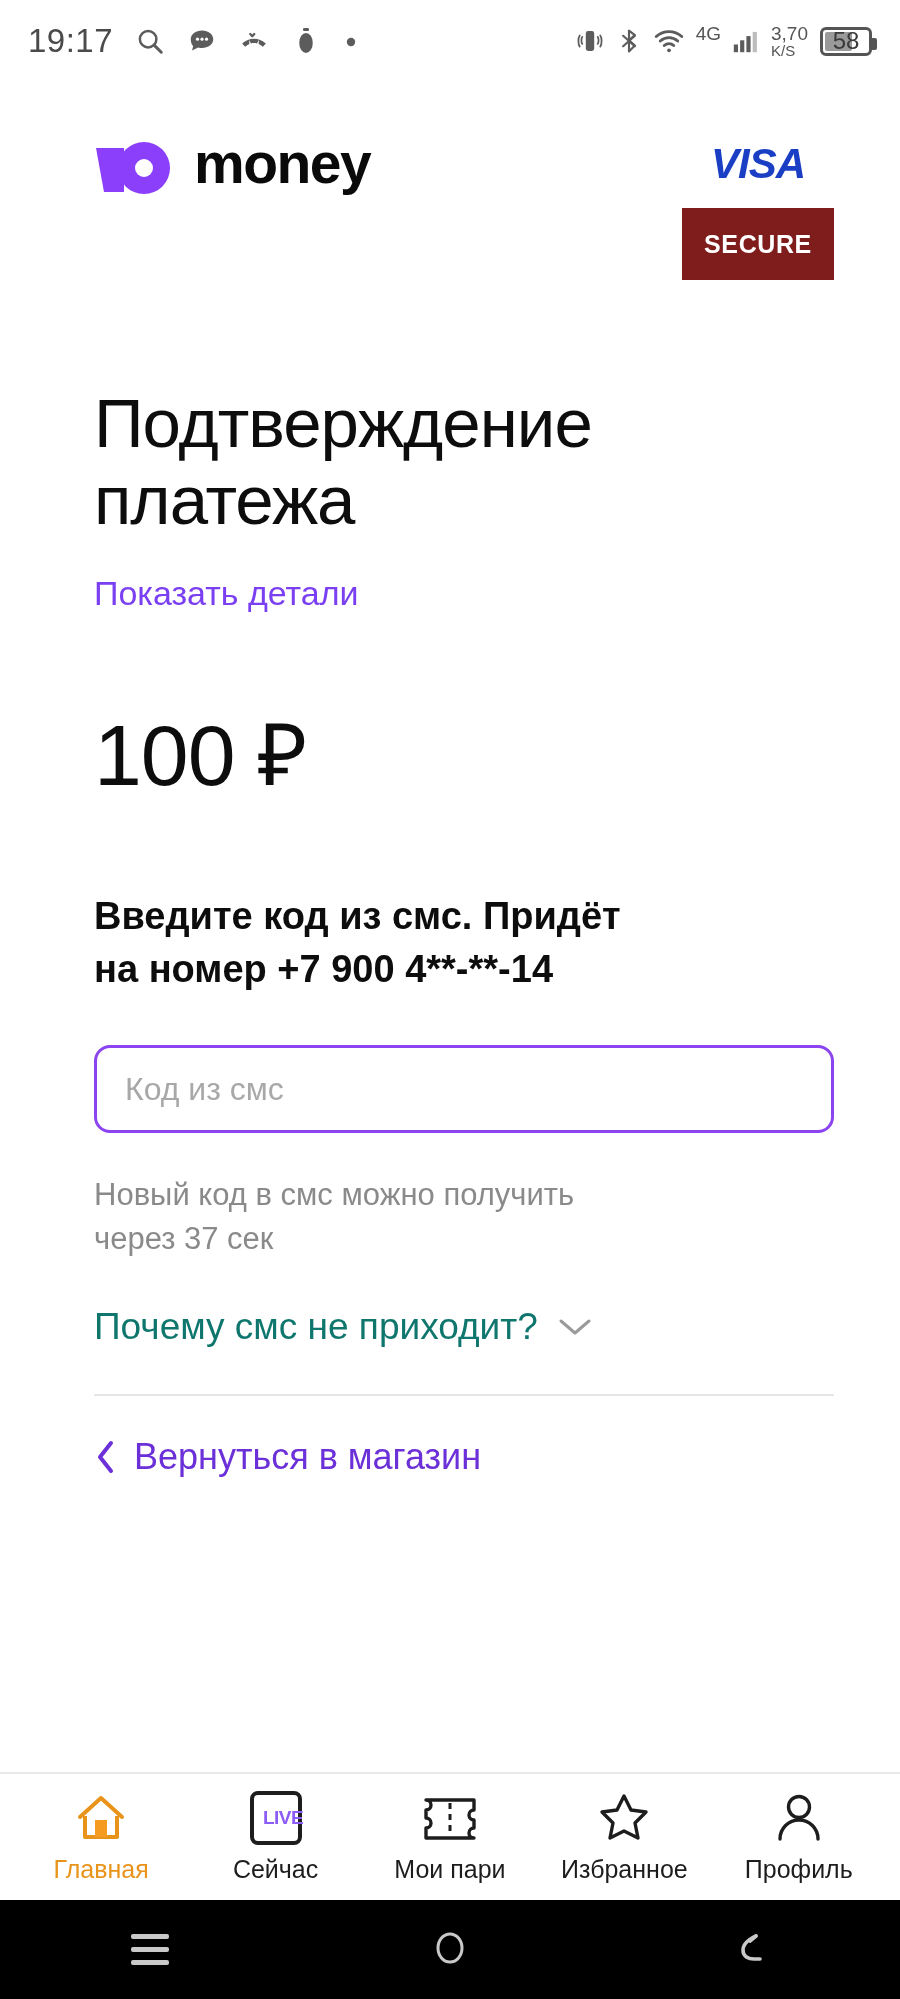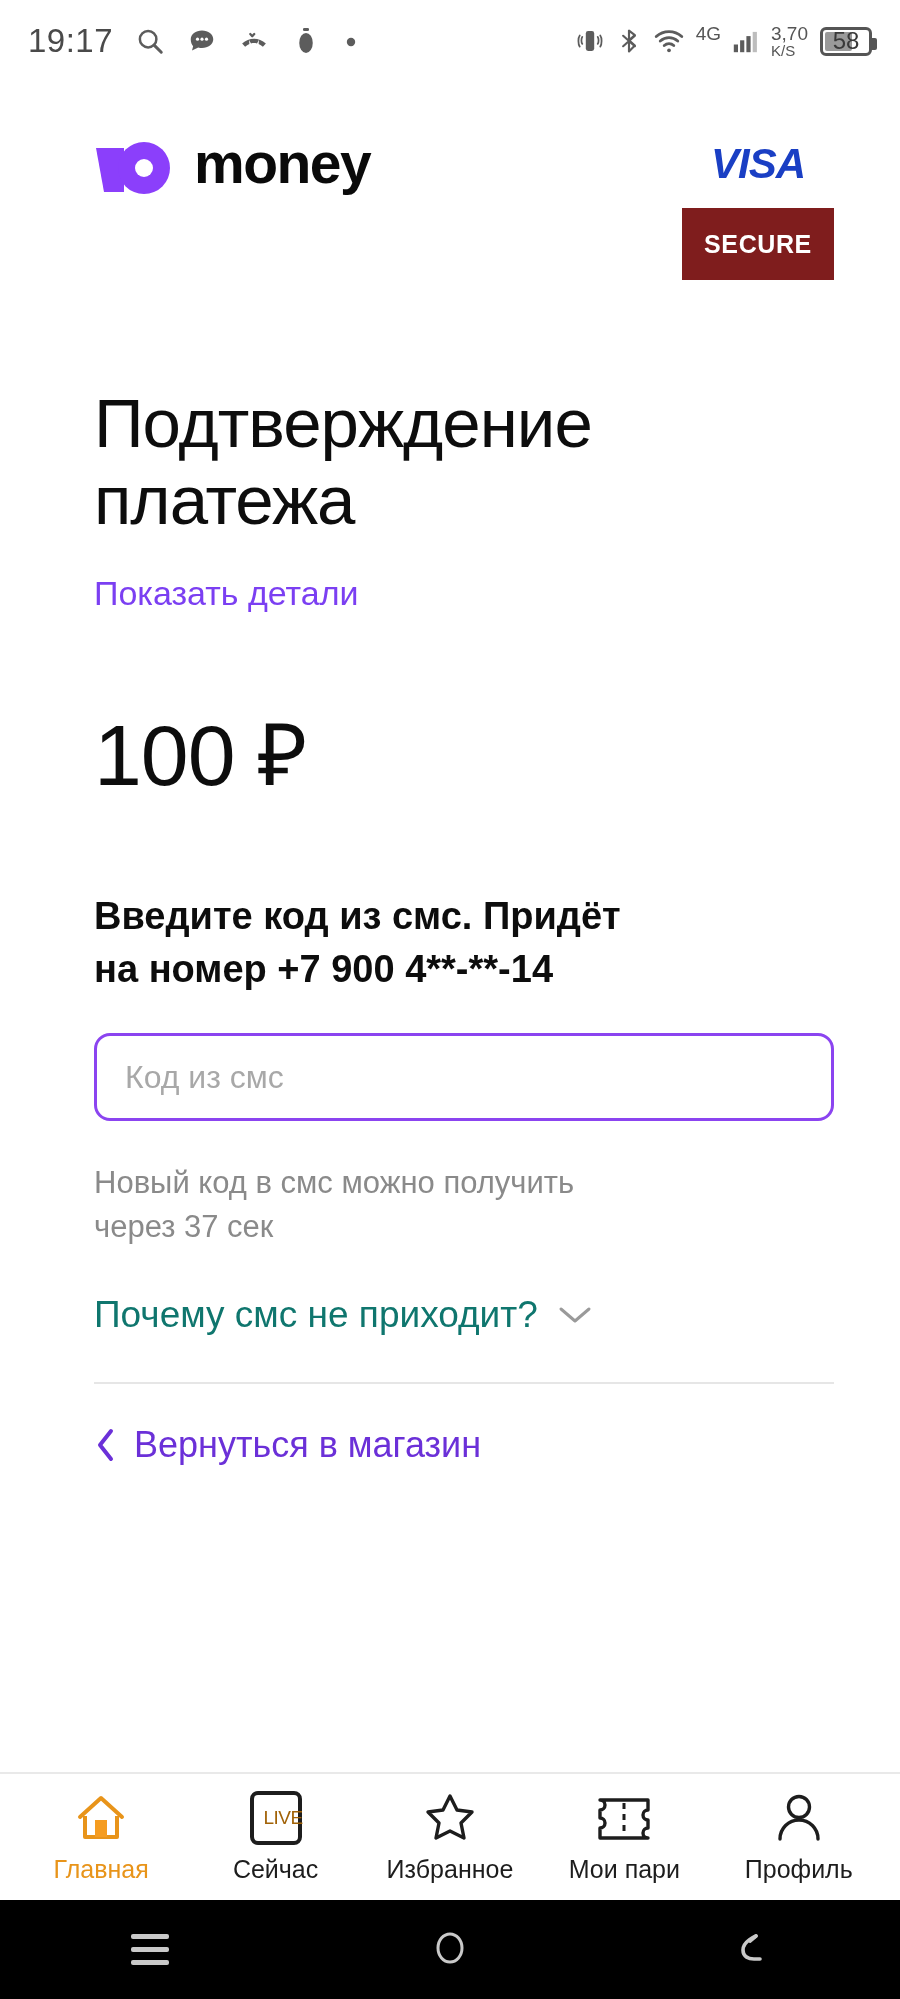--- a/index.html
+++ b/index.html
@@ -72,21 +72,21 @@
 
   .note { margin-top: 32px; font-size: 29px; color: #8a8a8a; line-height: 1.42; }
   .note div { white-space: nowrap; }
 
   .smshead {
     margin-top: 80px; font-size: 38px; font-weight: 700; color: #0d0d0d; line-height: 1.42;
   }
   .smshead div { white-space: nowrap; }
 
   .codefield {
-    margin-top: 36px; height: 88px; border: 3px solid #8b44f0; border-radius: 16px;
+    margin-top: 48px; height: 88px; border: 3px solid #8b44f0; border-radius: 16px;
     display: flex; align-items: center; padding: 0 28px; background: #fff;
   }
   .codefield input {
     border: none; outline: none; width: 100%; background: transparent;
     font-size: 32px; color: #1a1a1a; font-family: "Liberation Sans", sans-serif;
   }
   .codefield input::placeholder { color: #a8a8a8; }
 
   .resend { margin-top: 40px; font-size: 31px; color: #8a8a8a; line-height: 1.4; }
   .resend div { white-space: nowrap; }
@@ -109,21 +109,21 @@
   }
   .navitem { display: flex; flex-direction: column; align-items: center; gap: 10px; width: 170px; }
   .navitem .glyph { height: 54px; display: flex; align-items: center; justify-content: center; }
   .navitem .lbl { font-size: 25px; color: #1d1d1d; }
   .navitem.active .lbl { color: #e8941a; }
 
   .livebox {
     width: 52px; height: 54px; border: 4px solid #1d1d1d; border-radius: 8px;
     display: flex; align-items: center; justify-content: center;
   }
-  .livebox span { font-size: 19px; font-weight: 400; color: #a16207; letter-spacing: -.5px; margin-left: 15px; }
+  .livebox span { font-size: 19px; font-weight: 700; color: #8b5cf6; letter-spacing: -.5px; margin-left: 15px; }
 
   
   .sysbar {
     position: absolute; left: 0; bottom: 0; width: 900px; height: 99px;
     background: #000; display: flex; align-items: center; justify-content: space-around;
   }
   .sysbtn { width: 120px; height: 99px; display: flex; align-items: center; justify-content: center; }
   .hamb { display: flex; flex-direction: column; gap: 8px; }
   .hamb i { display: block; width: 38px; height: 5px; background: #c9c9c9; border-radius: 2px; }
 </style>
@@ -296,35 +296,35 @@
       <span class="glyph">
         <span class="livebox">
             <span>LIVE</span>
           </span>
       </span>
       <span class="lbl">Сейчас</span>
     </div>
 
     <div class="navitem">
       <span class="glyph">
-        <svg width="54" height="52" viewBox="0 0 54 52">
-          <path d="M27 4 L34 18 L49 20 L38 31 L41 46 L27 39 L13 46 L16 31 L5 20 L20 18 Z" fill="none" stroke="#1d1d1d" stroke-width="3.4" stroke-linejoin="round"></path>
-        </svg>
-      </span>
-      <span class="lbl">Избранное</span>
-    </div>
-
-    <div class="navitem">
-      <span class="glyph">
         <svg width="58" height="48" viewBox="0 0 58 48">
           <path d="M5 6 L53 6 L53 16 A5 5 0 0 0 53 26 L53 34 A5 5 0 0 0 53 44 L5 44 L5 34 A5 5 0 0 0 5 24 L5 16 A5 5 0 0 0 5 6 Z" fill="none" stroke="#1d1d1d" stroke-width="3.4" stroke-linejoin="round"></path>
           <line x1="29" y1="9" x2="29" y2="41" stroke="#1d1d1d" stroke-width="3" stroke-dasharray="6 5"></line>
         </svg>
       </span>
       <span class="lbl">Мои пари</span>
+    </div>
+
+    <div class="navitem">
+      <span class="glyph">
+        <svg width="54" height="52" viewBox="0 0 54 52">
+          <path d="M27 4 L34 18 L49 20 L38 31 L41 46 L27 39 L13 46 L16 31 L5 20 L20 18 Z" fill="none" stroke="#1d1d1d" stroke-width="3.4" stroke-linejoin="round"></path>
+        </svg>
+      </span>
+      <span class="lbl">Избранное</span>
     </div>
 
     <div class="navitem">
       <span class="glyph">
         <svg width="50" height="52" viewBox="0 0 50 52">
           <circle cx="25" cy="15" r="10.5" fill="none" stroke="#1d1d1d" stroke-width="3.4"></circle>
           <path d="M6 47 A19 19 0 0 1 44 47" fill="none" stroke="#1d1d1d" stroke-width="3.4" stroke-linecap="round"></path>
         </svg>
       </span>
       <span class="lbl">Профиль</span>

